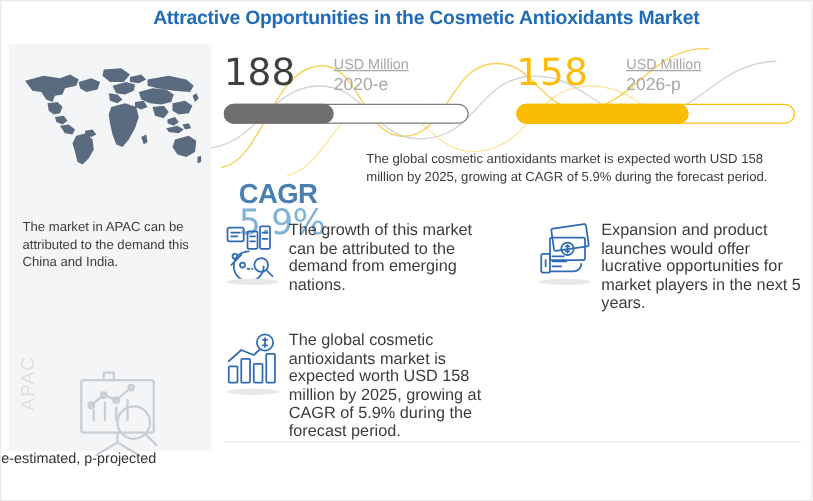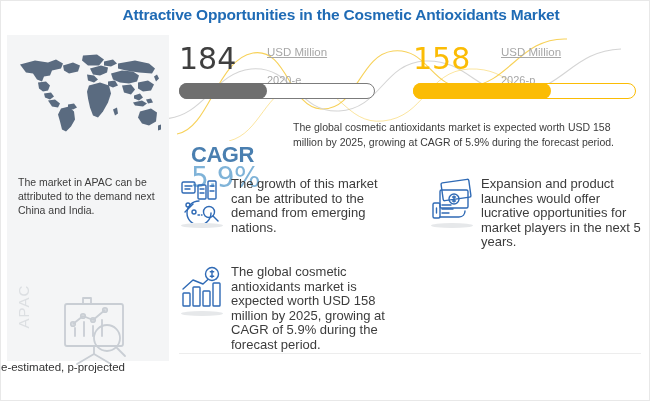--- a/index.html
+++ b/index.html
@@ -116,22 +116,22 @@
     left: 88px;
     top: 2px;
     font-size: 11.5px;
     color: #a7a7a7;
     line-height: 15px;
     text-decoration: underline;
   }
   .stat-year {
     position: absolute;
     left: 88px;
-    top: 30px;
-    font-size: 11px;
+    top: 17px;
+    font-size: 14px;
     color: #a7a7a7;
     line-height: 14px;
   }
 
   .bar-track {
     position: absolute;
     left: 0;
     top: 40px;
     height: 16px;
     border-radius: 8px;
@@ -295,21 +295,21 @@
 
           <path d="M250,122 L272,116 L284,124 L282,142 L268,150 L254,146 L246,134 Z"></path>
 
           <path d="M286,150 L292,148 L292,158 L286,160 Z"></path>
 
           <path d="M278,52 L284,48 L288,56 L282,62 Z"></path>
         </g>
       </svg>
     </div>
 
-    <div class="sidebar-text">The market in APAC can be attributed to the demand next China and India.</div>
+    <div class="sidebar-text">The market in APAC can be attributed to the demand this China and India.</div>
 
     <div class="apac-label">APAC</div>
 
     <svg class="sidebar-icon" viewBox="0 0 78 78">
       <g fill="none" stroke="#c9ced4" stroke-width="1.8" stroke-linecap="round" stroke-linejoin="round">
         <rect x="14" y="8" width="8" height="6" transform="translate(14,0)"></rect>
         <rect x="10" y="14" width="58" height="42" rx="2"></rect>
         <path d="M39,56 L39,64"></path>
         <path d="M22,74 L39,64 L56,74"></path>
         <path d="M20,46 L20,38 M29,46 L29,32 M38,46 L38,36 M47,46 L47,30"></path>
@@ -318,21 +318,21 @@
         <circle cx="28" cy="26" r="2.2"></circle>
         <circle cx="38" cy="30" r="2.2"></circle>
         <circle cx="50" cy="20" r="2.2"></circle>
         <circle cx="52" cy="48" r="13"></circle>
         <path d="M62,58 L70,66"></path>
       </g>
     </svg>
   </div>
 
   <div class="stat stat-left">
-    <div class="stat-num">184</div>
+    <div class="stat-num">188</div>
     <div class="stat-unit">USD Million</div>
     <div class="stat-year">2020-e</div>
     <div class="bar-track">
       <div class="bar-fill" style="width: 88px;"></div>
     </div>
   </div>
 
   <div class="stat stat-right">
     <div class="stat-num">158</div>
     <div class="stat-unit">USD Million</div>

